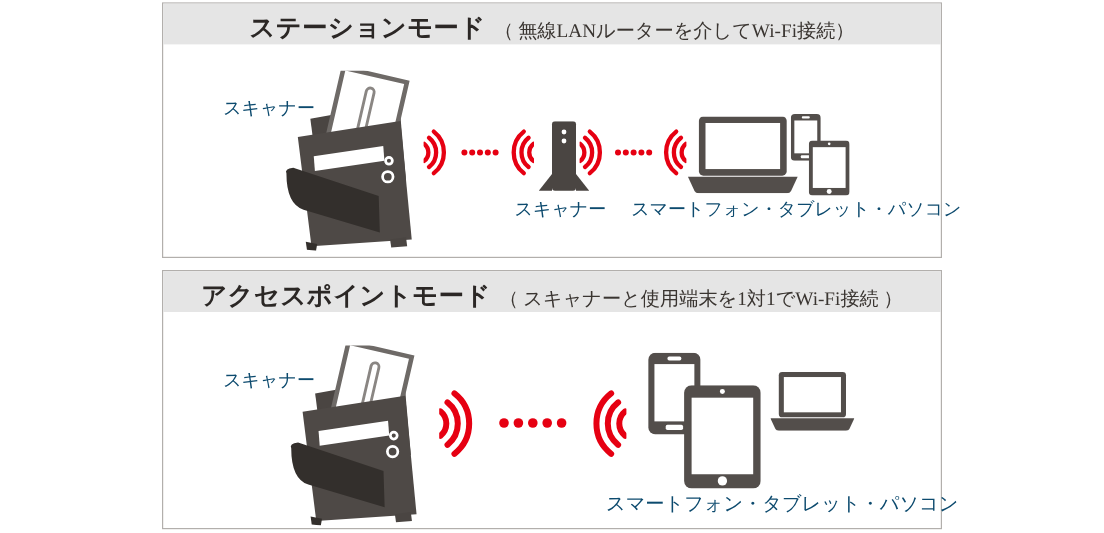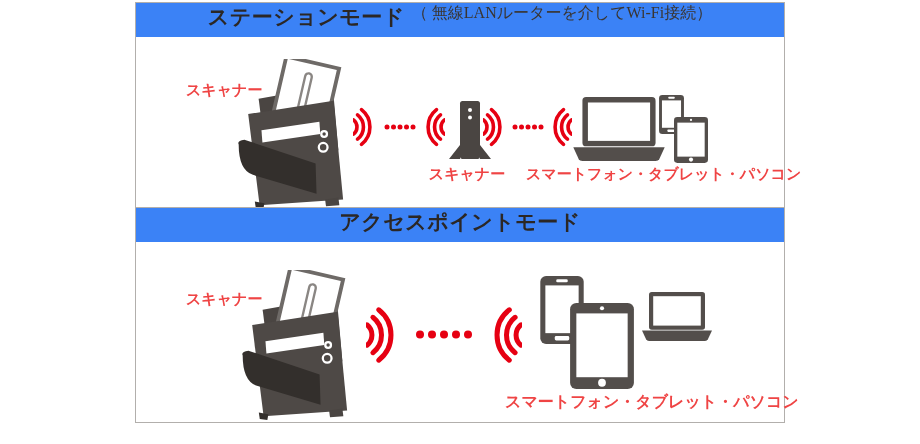--- a/index.html
+++ b/index.html
@@ -7,32 +7,32 @@
     width:920px;height:444px;position:relative;overflow:hidden;
     background:#ffffff;
     font-family:"Liberation Sans",sans-serif;
     color:#3a3531;
   }
   .panel{
     position:absolute;left:135px;width:650px;
     border:1.5px solid #b2afac;background:#ffffff;box-sizing:border-box;
   }
   #panel-station{top:2px;height:213px;}
-  #panel-accesspoint{top:207px;height:216px;}
+  #panel-accesspoint{top:225px;height:216px;}
   .panel-header{
-    height:34px;background:#3b82f6;
-    display:flex;align-items:flex-start;justify-content:center;gap:7px;
+    height:34px;background:#e5e5e5;
+    display:flex;align-items:flex-end;justify-content:center;gap:7px;
   }
   .panel-title{font-weight:bold;font-size:21px;color:#2b2725;letter-spacing:0.5px;}
   .panel-subtitle{font-size:16px;color:#3a3531;font-family:Liberation Serif, serif;}
   .panel-body{position:relative;width:100%;height:calc(100% - 34px);}
   .abs{position:absolute;}
   .fig-label{
-    position:absolute;font-size:15px;color:#ef4444;
-    white-space:nowrap;text-align:center;font-weight:bold;
+    position:absolute;font-size:15px;color:#0c4a6e;
+    white-space:nowrap;text-align:center;
   }
   svg{display:block;overflow:visible;}
   .cluster{position:absolute;}
   .cluster > svg{position:absolute;}
   .flip{transform:scaleX(-1);}
 </style>
 </head>
 <body>
 
 <svg width="0" height="0" style="position:absolute" aria-hidden="true">
@@ -168,20 +168,21 @@
     </div>
 
     <span class="fig-label" style="left:275px;top:128px;width:112px;">スキャナー</span>
     <span class="fig-label" style="left:390px;top:128px;width:238px;">スマートフォン・タブレット・パソコン</span>
   </div>
 </section>
 
 <section class="panel" id="panel-accesspoint">
   <header class="panel-header">
     <span class="panel-title">アクセスポイントモード</span>
+    <span class="panel-subtitle">（ スキャナーと使用端末を1対1でWi-Fi接続 ）</span>
   </header>
   <div class="panel-body">
 
     <span class="fig-label" style="left:50px;top:48px;">スキャナー</span>
 
     <svg class="abs" style="left:100px;top:28px;" width="114" height="150">
         <use href="#sym-scanner"></use>
       </svg>
 
     <svg class="abs" style="left:230px;top:62px;" width="38" height="62">

